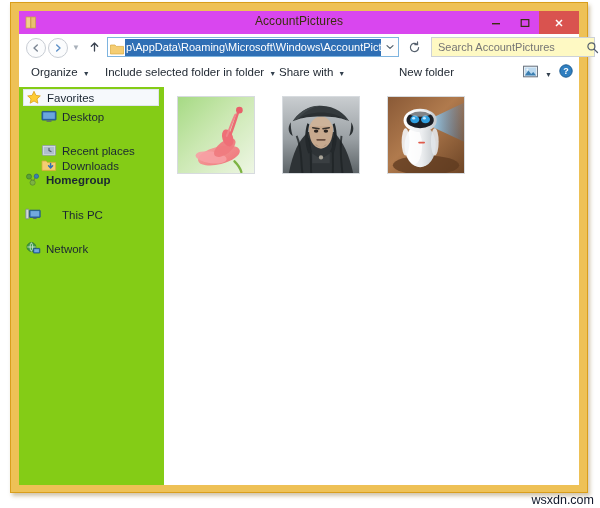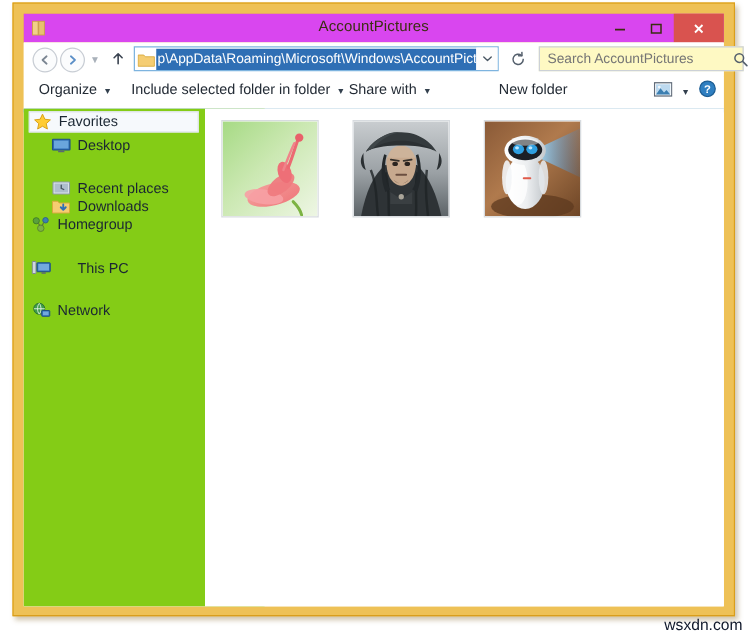--- a/index.html
+++ b/index.html
@@ -395,21 +395,21 @@
             <span class="sb-ico">
               <svg viewBox="0 0 16 15">
                 <rect x="1.4" y="2.6" width="13.2" height="9.6" rx="0.6" fill="#dfe6ec" stroke="#8d99a6" stroke-width="0.9"></rect>
                 <rect x="2.6" y="3.8" width="10.8" height="7.2" fill="#aebecd"></rect>
                 <path d="M8 5.2 L8 7.6 L10 8.6" stroke="#4a5764" stroke-width="1.1" fill="none" stroke-linecap="round"></path>
               </svg>
             </span>
             <span>Recent places</span>
           </div>
 
-          <div class="sb-item" style="top:84px;">
+          <div class="sb-item" style="top:84px;font-weight:bold;">
             <span class="sb-ico">
               <svg viewBox="0 0 16 15">
                 <circle cx="4" cy="4.6" r="2.5" fill="#5aa03c" stroke="#3d7a26" stroke-width="0.7"></circle>
                 <circle cx="11.4" cy="4.2" r="2.2" fill="#3c7fb1" stroke="#2a5f88" stroke-width="0.7"></circle>
                 <circle cx="7.6" cy="10.6" r="2.6" fill="#7cb342" stroke="#57842c" stroke-width="0.7"></circle>
                 <path d="M5.4 6.2 L7 8.6 M10 6 L8.6 8.6" stroke="#5b7a3d" stroke-width="1" fill="none"></path>
               </svg>
             </span>
             <span>Homegroup</span>
           </div>

